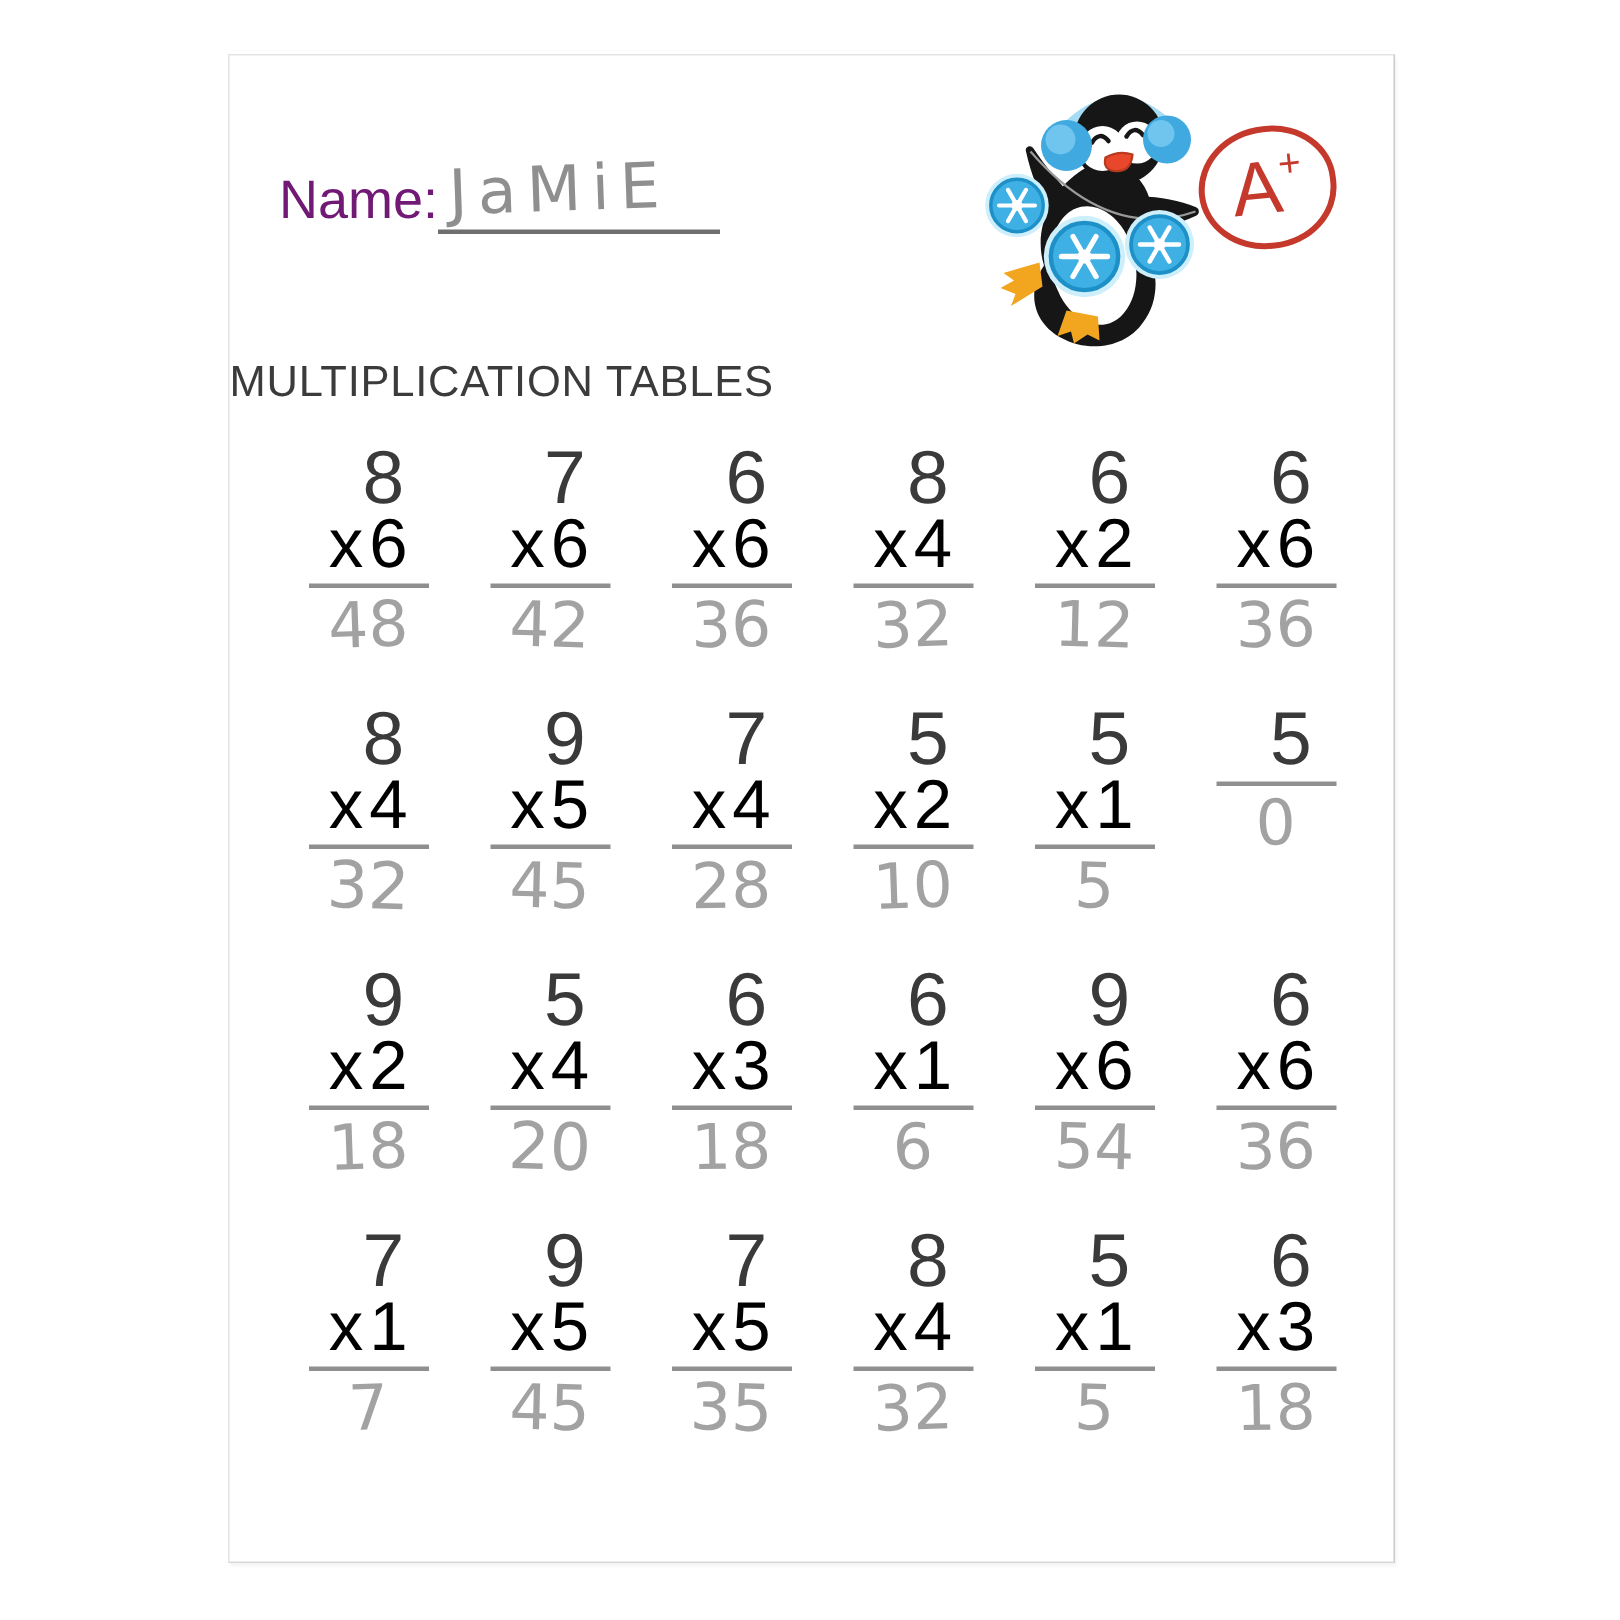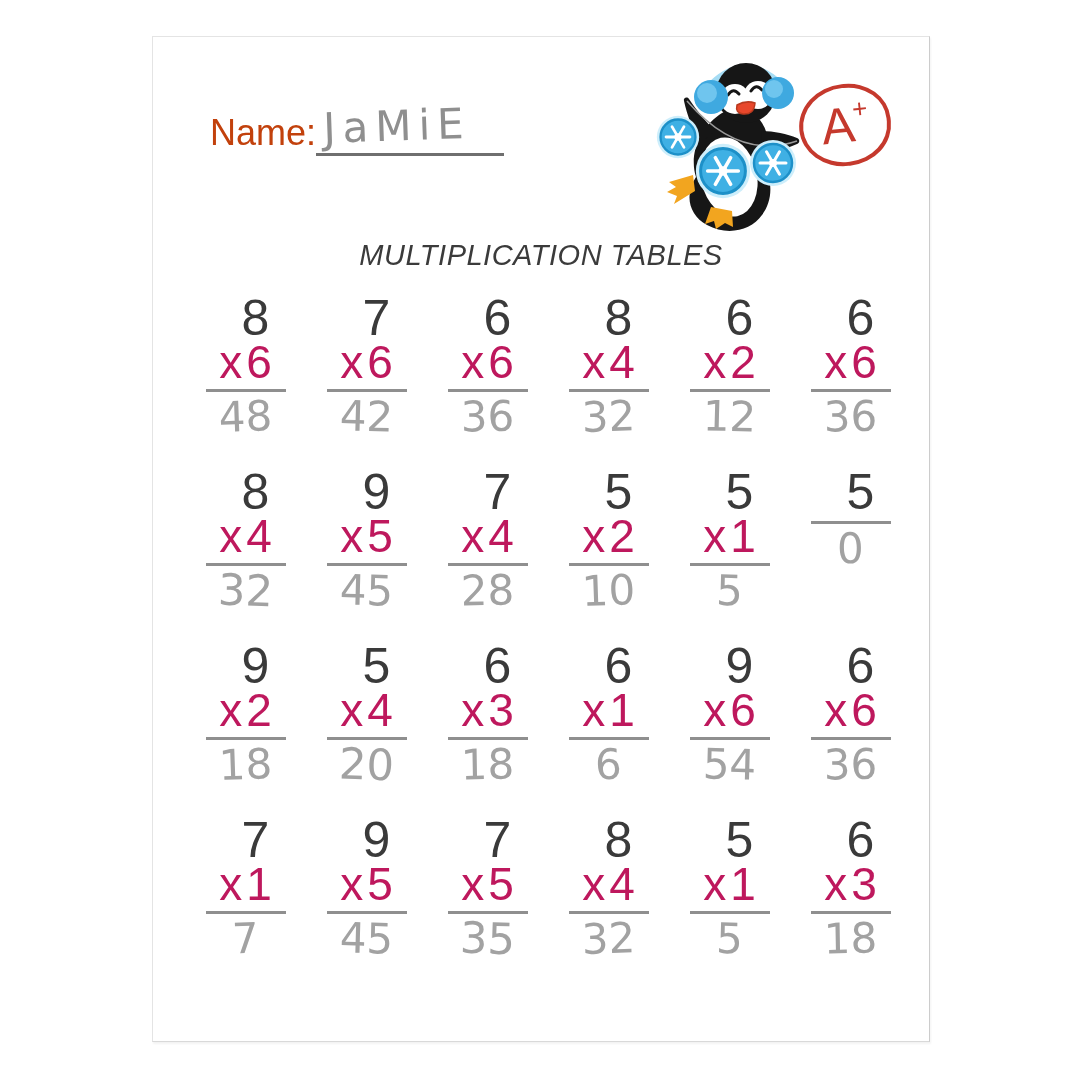--- a/index.html
+++ b/index.html
@@ -8,48 +8,48 @@
     font-family:"Liberation Sans", sans-serif;overflow:hidden;
   }
   .paper{
     position:absolute;left:152px;top:36px;width:776px;height:1004px;
     background:#ffffff;
     border:1px solid #e4e4e4;border-right-color:#cccccc;border-bottom-color:#d9d9d9;
     box-shadow:1px 2px 2px rgba(0,0,0,0.05);
   }
   
   .name-row{position:absolute;left:33px;top:66px;white-space:nowrap;}
-  .name-label{display:inline-block;font-size:36px;color:#c2410c;vertical-align:bottom;padding-bottom:2px;margin-left:24px;}
+  .name-label{display:inline-block;font-size:36px;color:#701a75;vertical-align:bottom;padding-bottom:2px;}
   .name-line{display:inline-block;width:188px;height:50px;border-bottom:3px solid #6f6f6f;position:relative;vertical-align:bottom;}
   .name-value{
     position:absolute;left:8px;bottom:0px;font-size:42px;letter-spacing:7px;
     color:#8f8f8f;transform:rotate(-2deg);transform-origin:left bottom;
     font-family:"DejaVu Sans", sans-serif;
   }
   
-  .title{position:absolute;left:0;right:0;top:202px;text-align:center;font-size:29px;letter-spacing:0.5px;color:#3b3b3b;font-style:italic;}
+  .title{position:absolute;left:0;right:0;top:202px;font-size:29px;letter-spacing:0.5px;color:#3b3b3b;}
   
   .penguin{position:absolute;left:496px;top:20px;width:156px;height:178px;}
   
   .grade-badge{
     position:absolute;left:646px;top:47px;width:84px;height:74px;
     border:4px solid #c5392d;border-radius:52% 48% 50% 50%;
     transform:rotate(-6deg);display:flex;align-items:center;justify-content:center;
     color:#c5392d;background:transparent;
   }
   .grade-letter{font-size:50px;line-height:1;font-weight:400;}
   .grade-plus{font-size:26px;line-height:1;margin-top:-30px;margin-left:-1px;}
   
   .grid{
     position:absolute;left:32px;top:258px;width:726px;
     display:grid;grid-template-columns:repeat(6,1fr);row-gap:29px;
   }
   .cell{text-align:center;}
   .num-top{font-size:50px;line-height:46px;color:#3a3a3a;transform:translateX(10px);}
-  .num-op{font-size:46px;line-height:42px;color:#be185d;}
+  .num-op{font-size:46px;line-height:42px;color:#000000;}
   .num-op .op{margin-right:4px;}
   .rule{width:80px;border-top:3px solid #8f8f8f;margin:6px auto 2px;}
   .answer{
     font-size:42px;line-height:46px;color:#a2a2a2;
     font-family:"DejaVu Sans", sans-serif;transform:rotate(-2deg);
   }
   .cell:nth-child(3n+2) .answer{transform:rotate(1.5deg);}
   .cell:nth-child(3n) .answer{transform:rotate(-1deg);}
   .cell:nth-child(7n) .answer{transform:rotate(2deg) scale(1.03);}
 </style>

